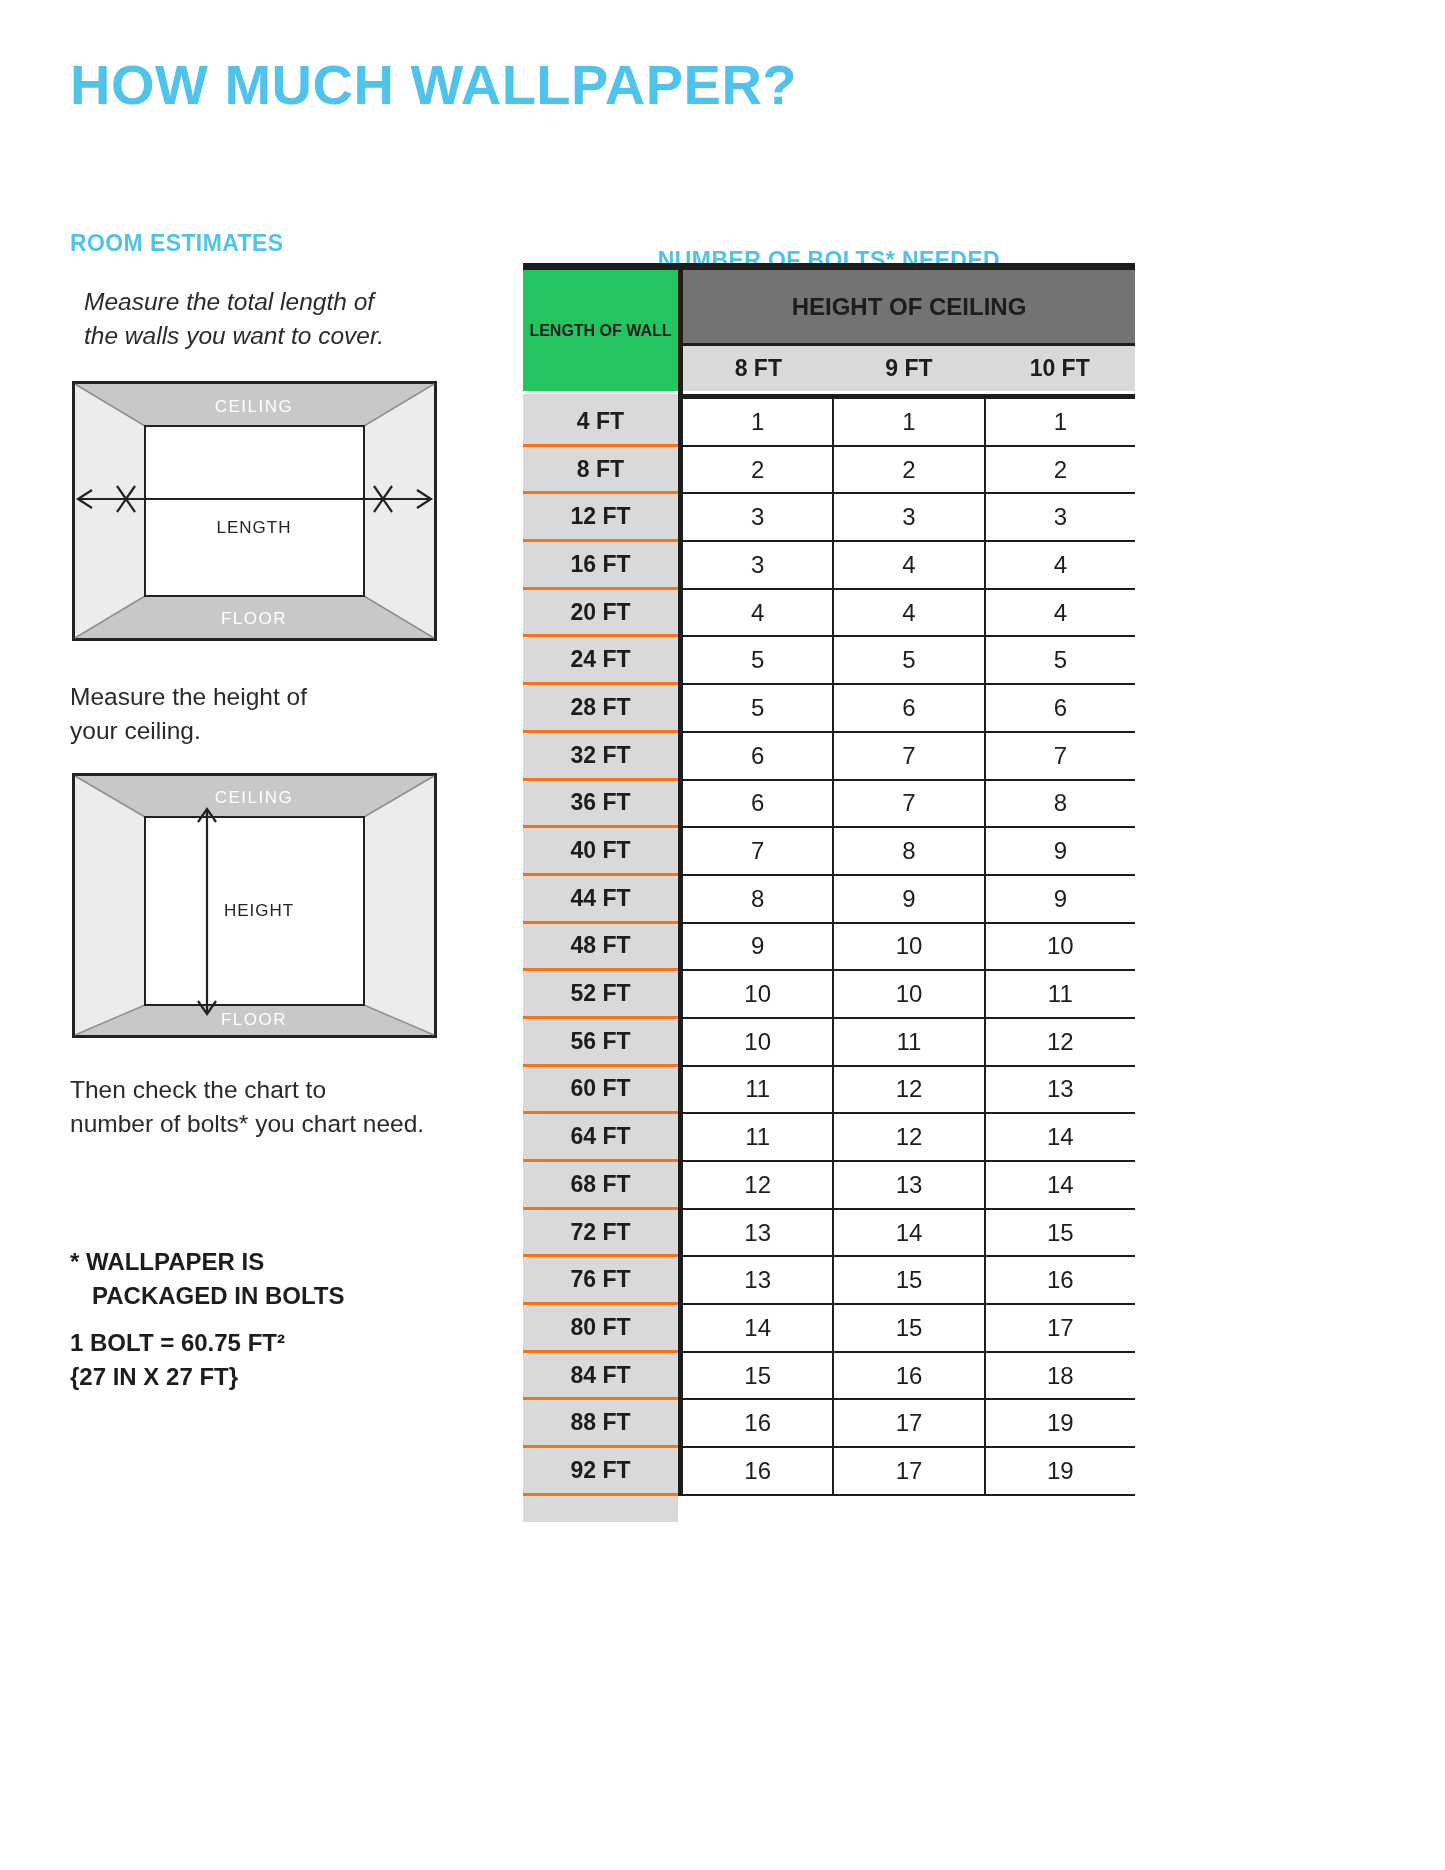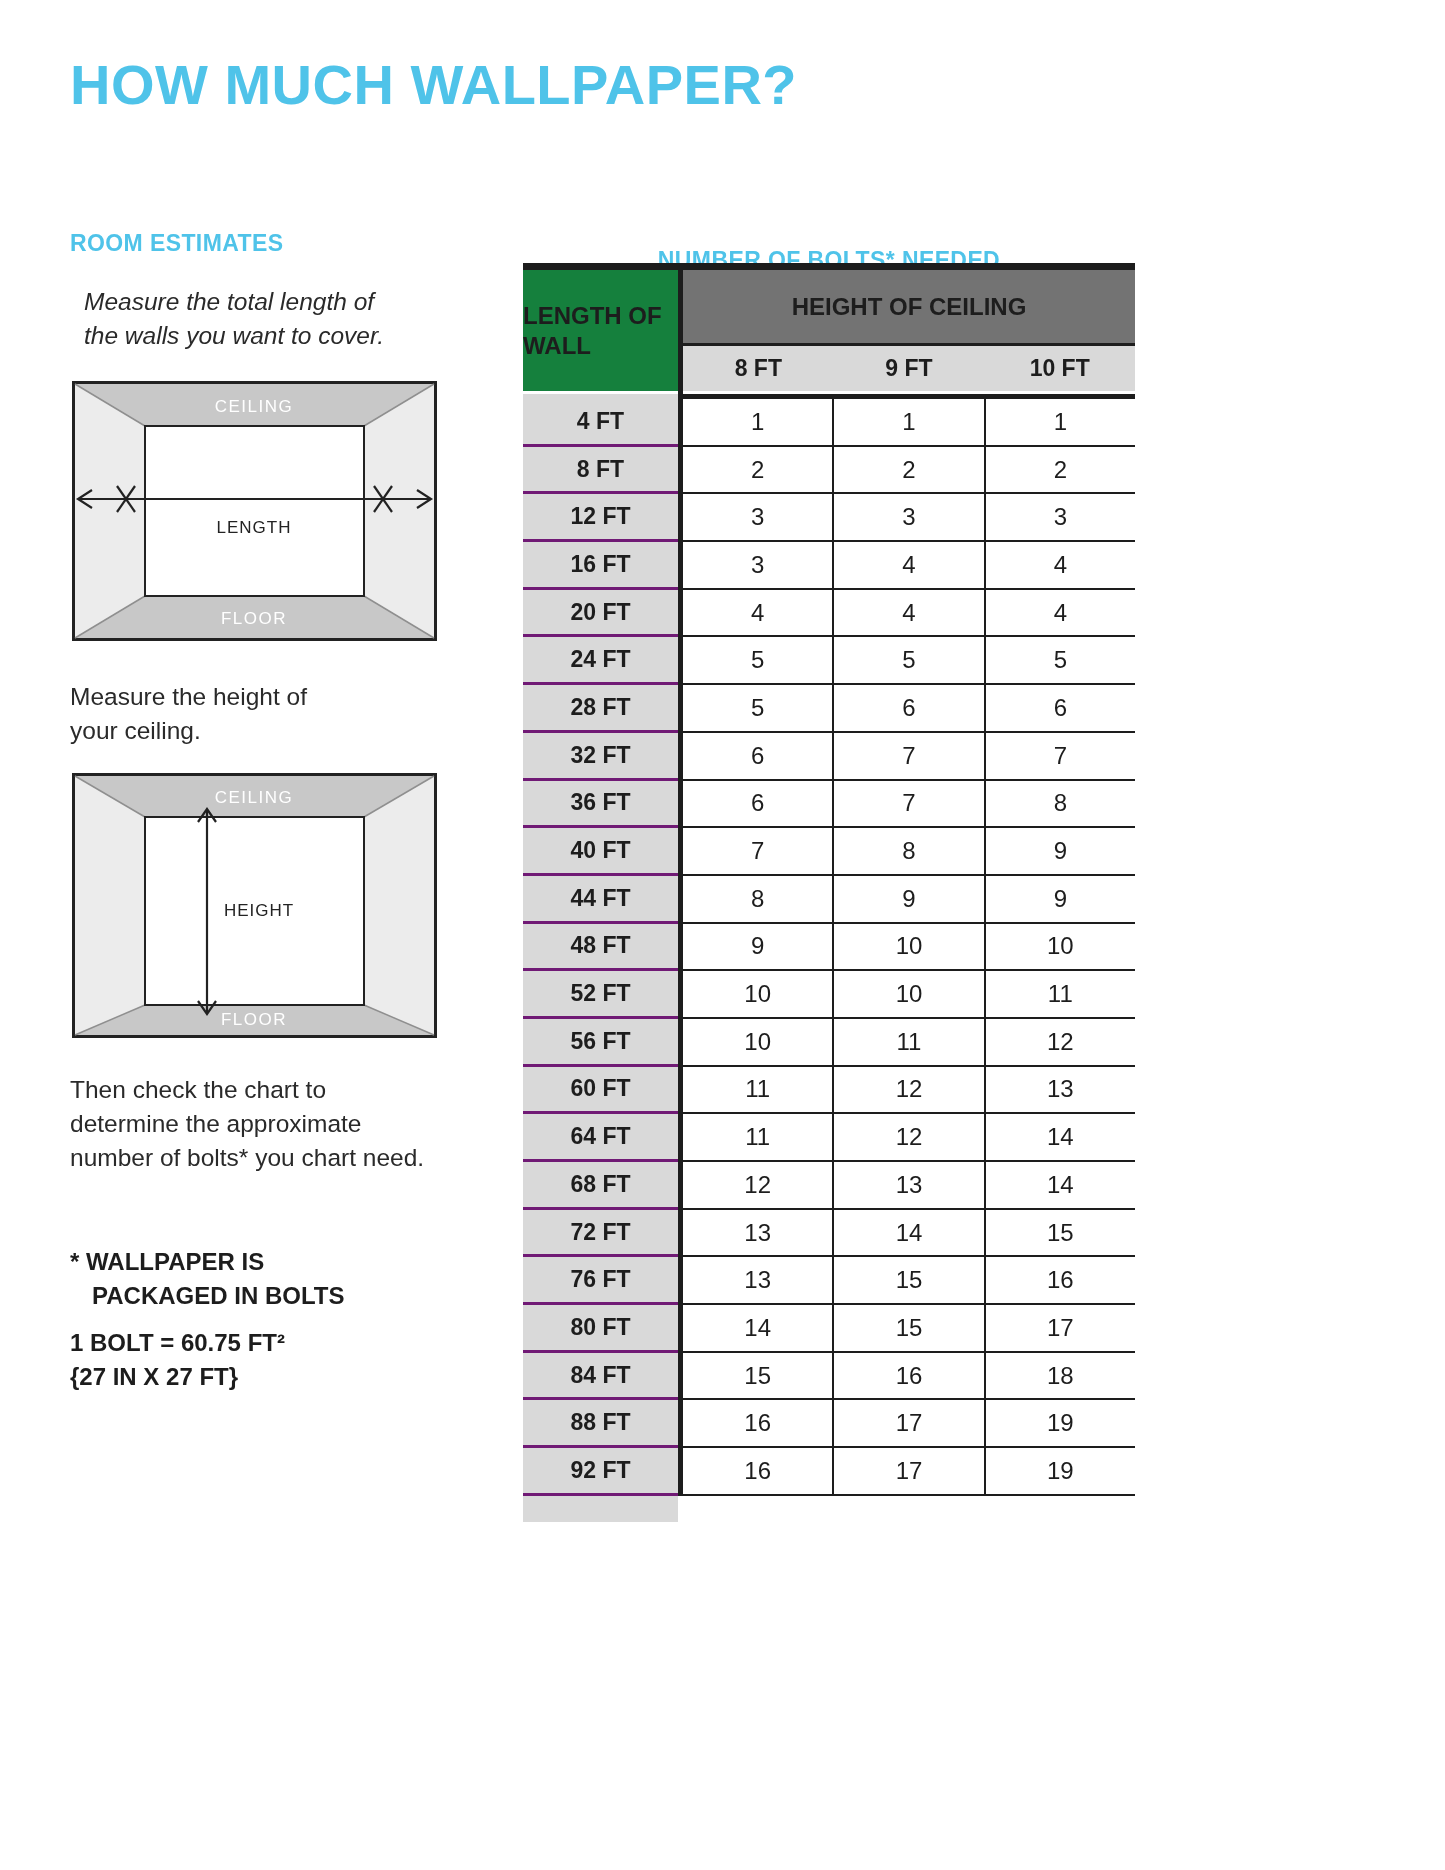--- a/index.html
+++ b/index.html
@@ -27,43 +27,43 @@
   .svg-white { fill:#ffffff; font-size:17px; letter-spacing:1.5px; text-anchor:middle;
                font-family:"Liberation Sans", sans-serif; }
   .svg-dark  { fill:#232323; font-size:17px; letter-spacing:1px;
                font-family:"Liberation Sans", sans-serif; }
 
   
   .wtable { left:523px; top:263px; width:612px; }
   .rule-top { height:7px; background:#1d1d1d; }
   .thead { display:flex; height:124px; }
   .len-head {
-    width:155px; background:#15803d; display:flex; align-items:center; justify-content:center;
-    text-align:left; font-weight:bold; font-size:24px; line-height:1.25;
+    width:155px; background:#22c55e; display:flex; align-items:center; justify-content:center;
+    text-align:left; font-weight:bold; font-size:16px; line-height:1.25;
     border-bottom:3px solid #ffffff; color:#1d1d1d;
   }
   .vsep { width:5px; background:#1d1d1d; flex:0 0 5px; }
   .head-right { flex:1; display:flex; flex-direction:column; }
   .group-head {
     height:76px; display:flex; align-items:center; justify-content:center;
     font-weight:bold; font-size:24px; color:#1d1d1d;
     border-bottom:3px solid #1d1d1d; background:#737373;
   }
   .units { display:flex; height:45px; background:#D9D9D9; }
   .unit {
     flex:1; display:flex; align-items:center; justify-content:center;
     font-weight:bold; font-size:23px; color:#1d1d1d;
   }
   .units-rule { display:flex; height:5px; }
   .units-rule .gapL { width:155px; background:#D9D9D9; }
   .units-rule .ruleR { flex:1; background:#1d1d1d; }
   .trow { display:flex; height:47.7px; }
   .lcell {
     width:155px; background:#D9D9D9; display:flex; align-items:center; justify-content:center;
-    font-weight:bold; font-size:23px; color:#1d1d1d; border-bottom:3px solid #701a75;
+    font-weight:bold; font-size:23px; color:#1d1d1d; border-bottom:3px solid #f97316;
   }
   .dcell {
     flex:1; display:flex; align-items:center; justify-content:center;
     font-size:24px; color:#1d1d1d; background:#ffffff;
     border-bottom:2px solid #1d1d1d;
   }
   .dcell.mid { border-right:2px solid #1d1d1d; }
   .tbot { width:155px; height:26px; background:#D9D9D9; }
   .table-heading { left:523px; top:247px; width:612px; text-align:center; }
 </style>
@@ -129,21 +129,20 @@
   <g stroke="#222222" stroke-width="2.2" fill="none">
     <line x1="135" y1="37" x2="135" y2="240"></line>
     <polyline points="126,49 135,36 144,49"></polyline>
     <polyline points="126,228 135,241 144,228"></polyline>
   </g>
   <text x="152" y="143" class="svg-dark">HEIGHT</text>
 </svg>
 
 <div class="abs para" style="left:70px; top:1073px;">
   <div>Then check the chart to</div>
-  <div>determine the approximate</div>
   <div>number of bolts* you chart need.</div>
 </div>
 
 <div class="abs bold-note" style="left:70px; top:1245px;">
   <div>* WALLPAPER IS</div>
   <div class="indent">PACKAGED IN BOLTS</div>
 </div>
 
 <div class="abs bold-note" style="left:70px; top:1326px;">
   <div>1 BOLT = 60.75 FT²</div>

